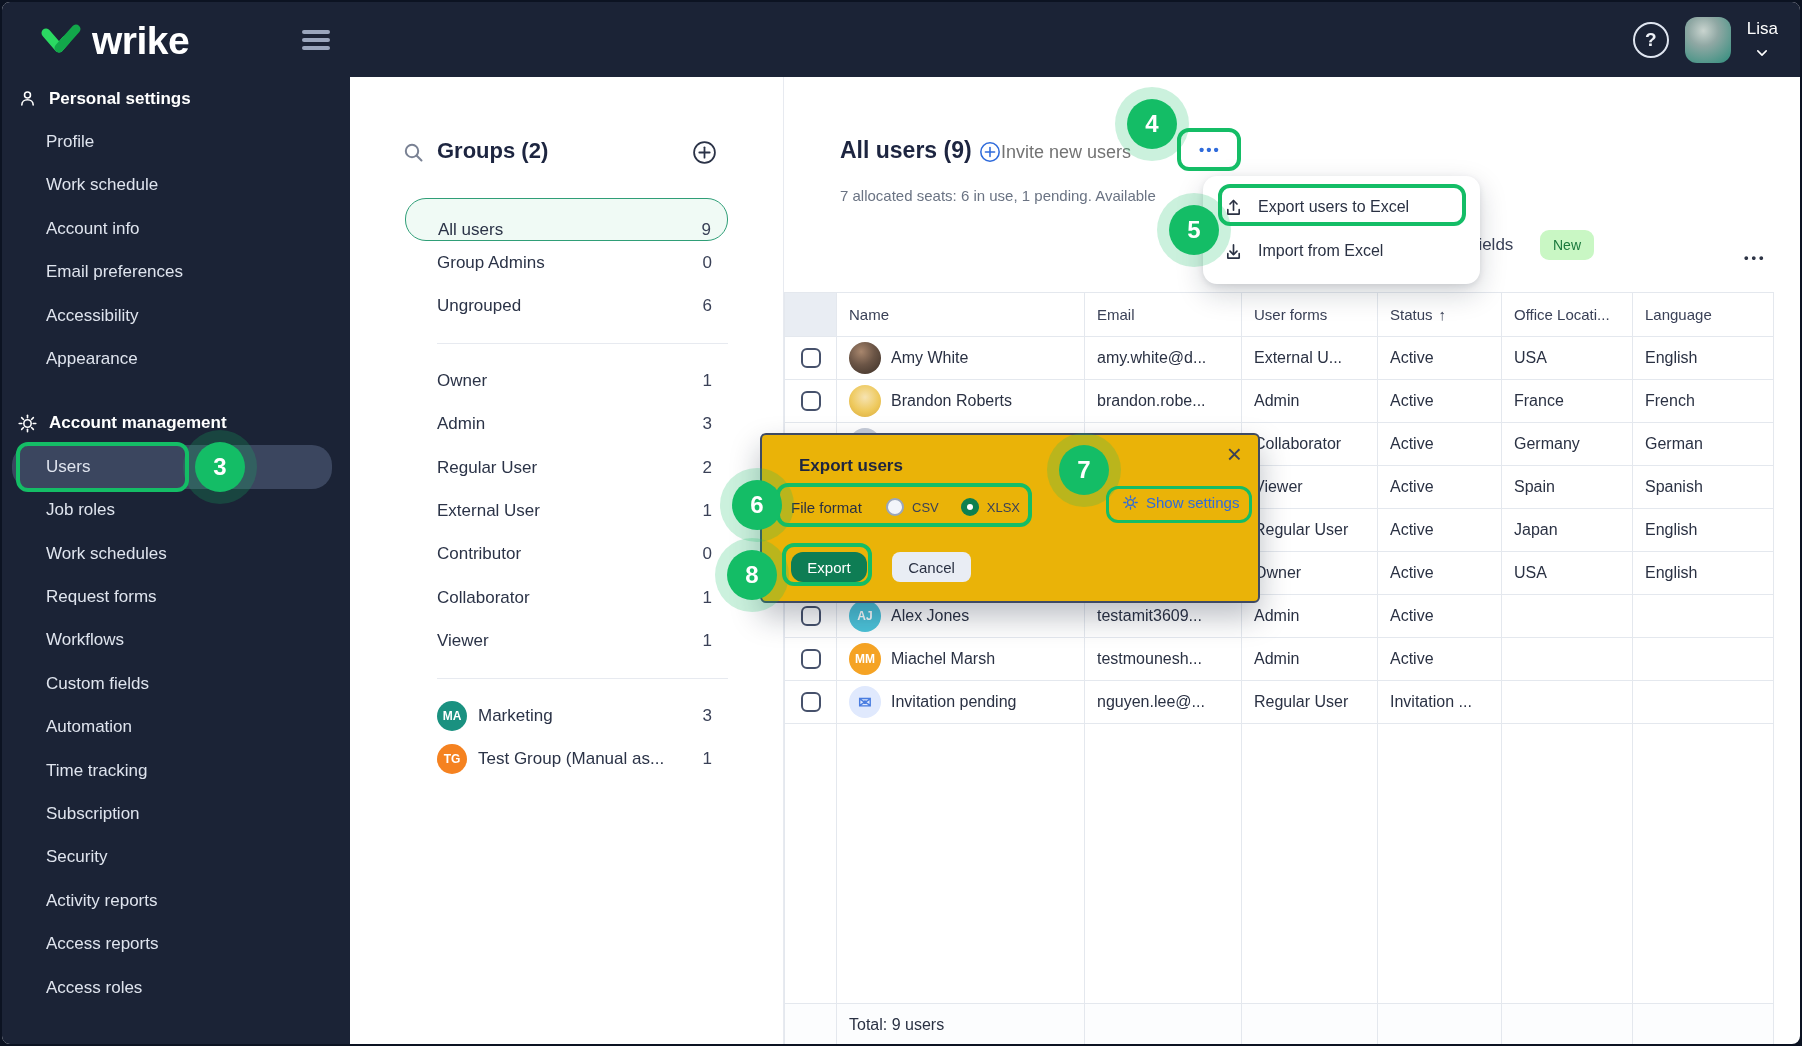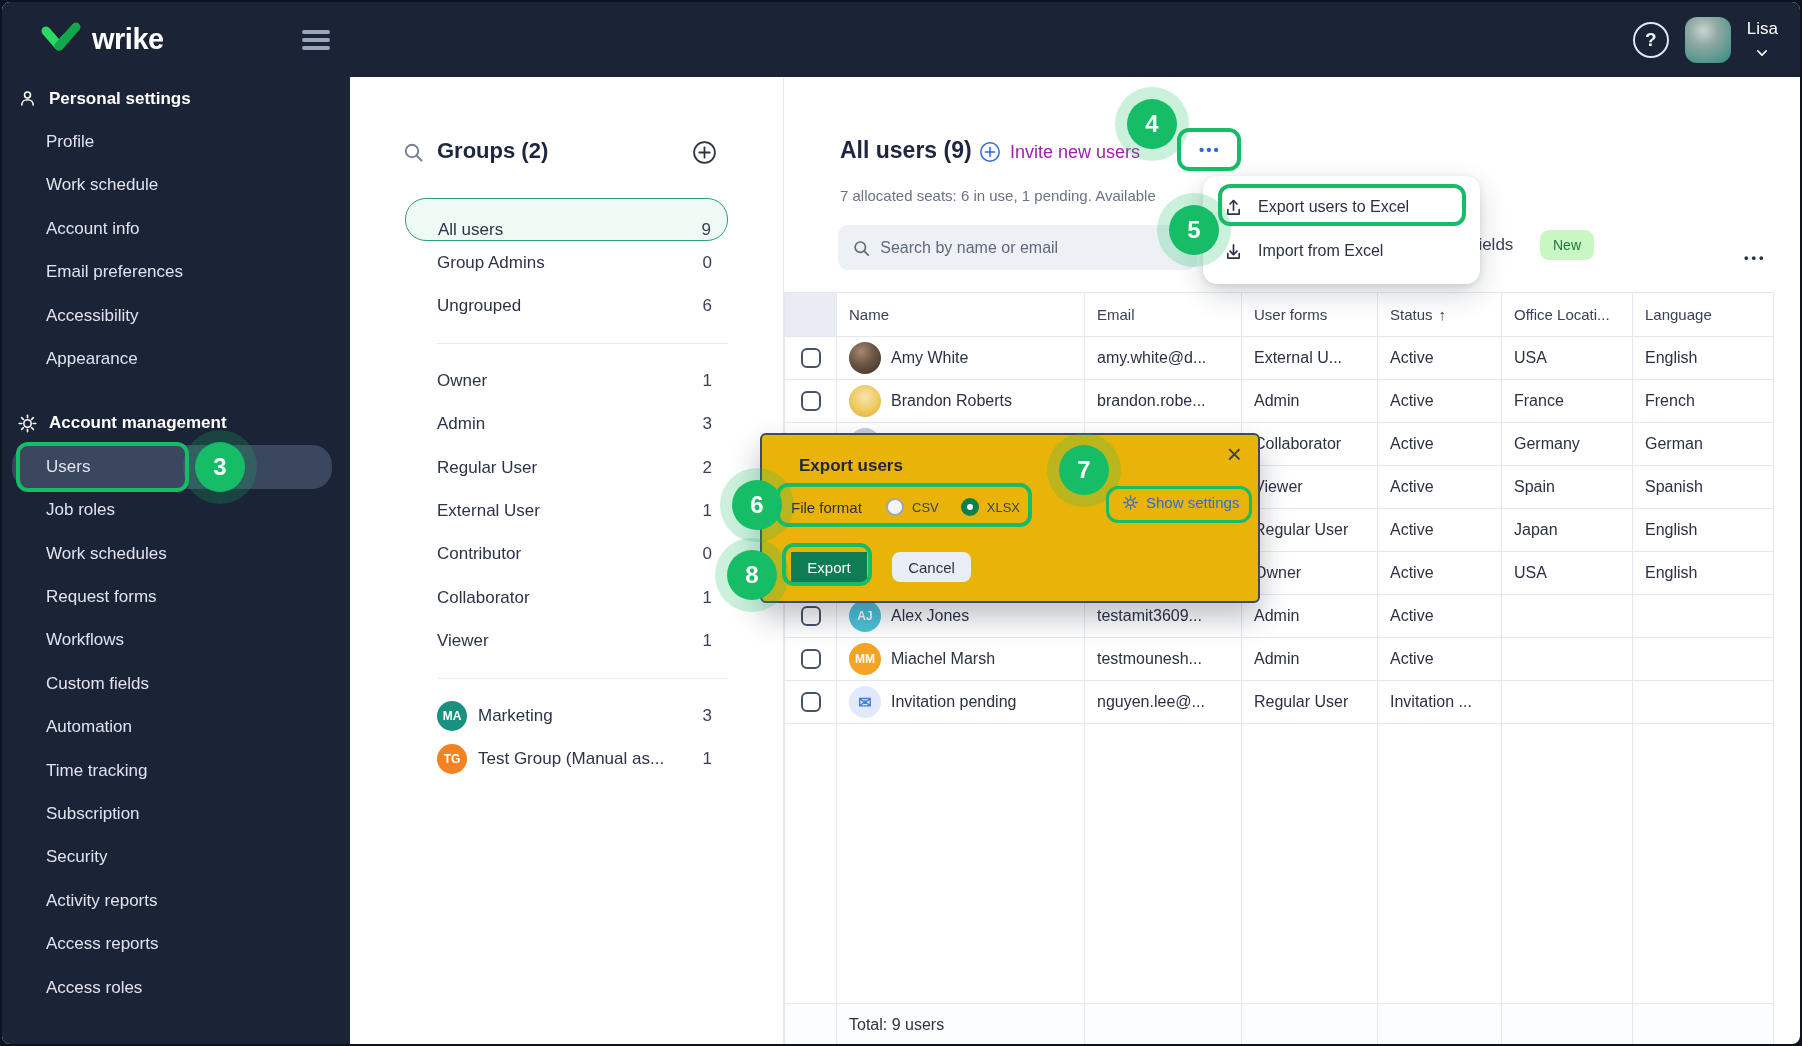--- a/index.html
+++ b/index.html
@@ -4,21 +4,21 @@
 <style>
   * { margin:0; padding:0; box-sizing:border-box; }
   body { background:#0c1322; font-family:"Liberation Sans", sans-serif; }
   .screen { position:relative; width:1802px; height:1046px; background:#fff;
             border:2px solid #0c1322; border-radius:10px; overflow:hidden; }
 
   
   .topbar { position:absolute; left:0; top:0; width:100%; height:75px; background:#1b2336;
             display:flex; align-items:center; z-index:5; }
   .logo { position:absolute; left:38px; top:17px; display:flex; align-items:center; gap:10px; }
-  .logo-word { color:#fff; font-size:29px; font-weight:bold; letter-spacing:-0.5px; }
+  .logo-word { color:#fff; font-size:39px; font-weight:bold; letter-spacing:-0.5px; }
   .hamburger { position:absolute; left:300px; top:28px; width:28px; height:20px; display:flex;
                flex-direction:column; justify-content:space-between; cursor:pointer; }
   .hamburger span { display:block; height:4px; border-radius:2px; background:#9aa5bc; }
   .top-right { position:absolute; right:22px; top:0; height:75px; display:flex; align-items:center; gap:16px; }
   .help-btn { width:36px; height:36px; border:2px solid #dfe5f0; border-radius:50%; color:#eef1f7;
               display:flex; align-items:center; justify-content:center; font-size:19px; font-weight:bold; }
   .user-avatar { width:46px; height:46px; border-radius:12px;
                  background:radial-gradient(circle at 40% 30%, #c9d4cf 0%, #90a8a4 35%, #2e8d7c 100%); }
   .user-name { color:#fff; font-size:17px; display:flex; align-items:center; gap:7px;flex-direction:column; }
 
@@ -43,22 +43,22 @@
             font-size:17px; color:#2b3347; cursor:pointer; }
   .g-item .cnt { margin-left:auto; color:#3a4157; }
   .g-item.selected { background:#f0faf5; border:1.5px solid #2f9e77; border-radius:21px;align-items:flex-end; }
   .g-divider { border-top:1px solid #e7eaf0; margin:15px 0 15px 32px; }
   .g-avatar { width:30px; height:30px; border-radius:50%; color:#fff; font-size:12px; font-weight:bold;
               display:flex; align-items:center; justify-content:center; margin-right:11px; flex:0 0 auto; }
   .g-item.team { padding-left:32px; }
 
   
   .main-title { position:absolute; left:838px; top:135px; font-size:23px; font-weight:bold; color:#1d2540; z-index:2; }
-  .invite { position:absolute; left:977px; top:139px; display:flex; align-items:center; gap:9px;
-            color:#a21caf; font-size:18px; cursor:pointer; z-index:2; }
+  .invite { position:absolute; left:977px; top:139px; display:flex; align-items:center; 
+            color:#737373; font-size:18px; cursor:pointer; z-index:2; }
   .seats { position:absolute; left:838px; top:185px; font-size:15px; color:#6a7383; z-index:2; white-space:nowrap; }
   .search-box { position:absolute; left:836px; top:223px; width:359px; height:45px; background:#edf1f6;
                 border-radius:10px; display:flex; align-items:center; padding:0 14px; gap:10px; z-index:2; }
   .search-box input { border:none; outline:none; background:transparent; font-size:16px; width:100%;
                       font-family:"Liberation Sans", sans-serif; color:#2a3143; }
   .search-box input::placeholder { color:#5f6878; opacity:1; }
   .dots-btn { position:absolute; left:1181px; top:130px; width:54px; height:34px; background:#fff;
               border-radius:9px; color:#2f6bdb; display:flex; align-items:center; justify-content:center;
               font-size:15px; font-weight:bold; letter-spacing:2px; z-index:2; cursor:pointer; }
   .fields-label { position:absolute; left:1466px; top:233px; font-size:17px; color:#3a4157; z-index:1; }
@@ -109,21 +109,21 @@
   .dlg-format .fmt-label { font-size:15px; color:#2a3143; width:95px; }
   .radio { width:18px; height:18px; border-radius:50%; border:2px solid #9aa6bb; background:#f2f5fa;
            margin-right:8px; cursor:pointer; flex:0 0 auto; }
   .radio.checked { border:none; background:#0e8050; position:relative; }
   .radio.checked::after { content:""; position:absolute; left:6px; top:6px; width:6px; height:6px;
                           border-radius:50%; background:#fff; }
   .radio-label { font-size:13px; color:#3a4157; margin-right:22px; }
   .dlg-settings { position:absolute; left:1120px; top:492px; display:flex; align-items:center; gap:7px;
                   color:#2f6bdb; font-size:15px; cursor:pointer; z-index:41; }
   .btn-export { position:absolute; left:29px; top:117px; width:76px; height:30px; background:#0e7d54;
-                color:#fff; font-size:15px; border:none; border-radius:0; cursor:pointer;
+                color:#fff; font-size:15px; border:none; border-radius:12px; cursor:pointer;
                 font-family:"Liberation Sans", sans-serif; }
   .btn-cancel { position:absolute; left:130px; top:117px; width:79px; height:30px; background:#e9edf4;
                 color:#2a3143; font-size:15px; border:none; border-radius:8px; cursor:pointer;
                 font-family:"Liberation Sans", sans-serif; }
 
   
   .hl-box { position:absolute; border:4px solid #14bd66; border-radius:12px; z-index:60; pointer-events:none; }
   .step-circle { position:absolute; width:50px; height:50px; border-radius:50%; background:#14bd66;
                  color:#fff; font-size:24px; font-weight:bold; display:flex; align-items:center;
                  justify-content:center; z-index:70; box-shadow:0 0 0 12px rgba(20,189,102,.22); }
@@ -309,26 +309,20 @@
   </section>
 
   <h1 class="main-title">All users (9)</h1>
   <div class="invite">
     <svg width="22" height="22" viewBox="0 0 24 24" color="#2f6bdb">
         <use href="#i-plus-circle"></use>
       </svg>
     <span>Invite new users</span>
   </div>
   <div class="seats">7 allocated seats: 6 in use, 1 pending. Available</div>
-  <div class="search-box">
-    <svg width="20" height="20" viewBox="0 0 22 22" color="#5f6878">
-        <use href="#i-search"></use>
-      </svg>
-    <input type="text" placeholder="Search by name or email" style="">
-  </div>
   <div class="dots-btn">•••</div>
   <div class="fields-label">Fields</div>
   <div class="new-badge">New</div>
   <div class="table-dots">•••</div>
 
   <div class="menu-card">
     <div class="menu-item">
       <svg width="21" height="21" viewBox="0 0 24 24" color="#2a3143">
           <use href="#i-upload"></use>
         </svg>

